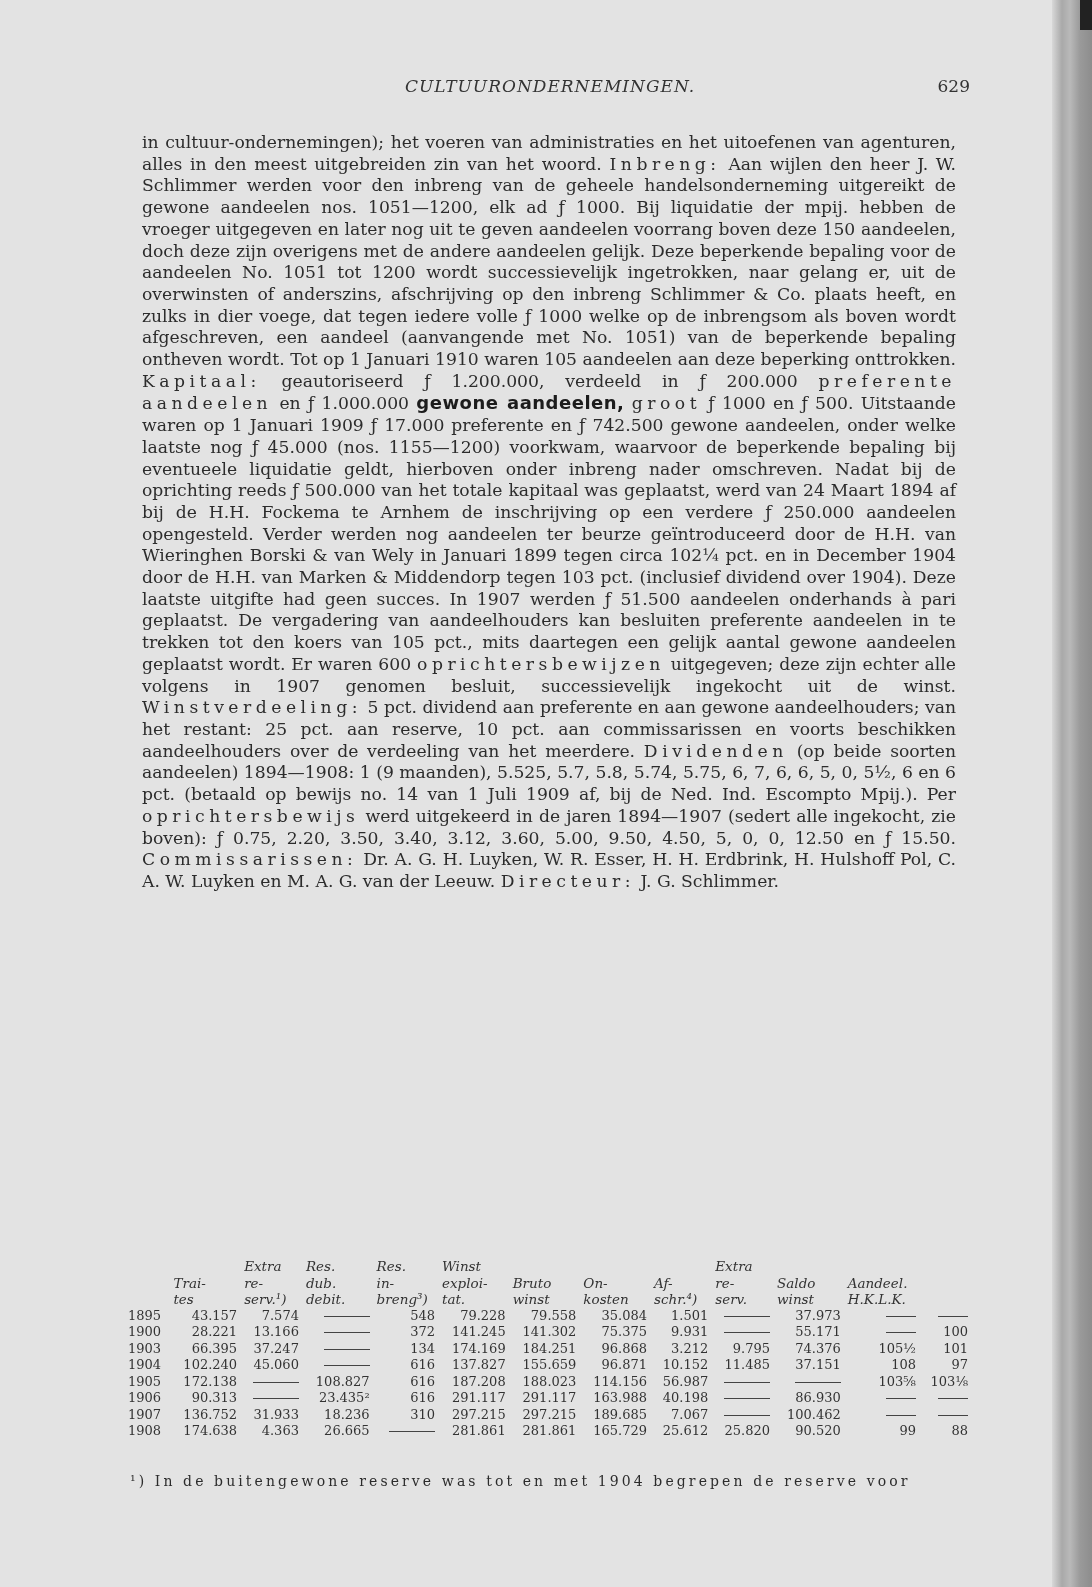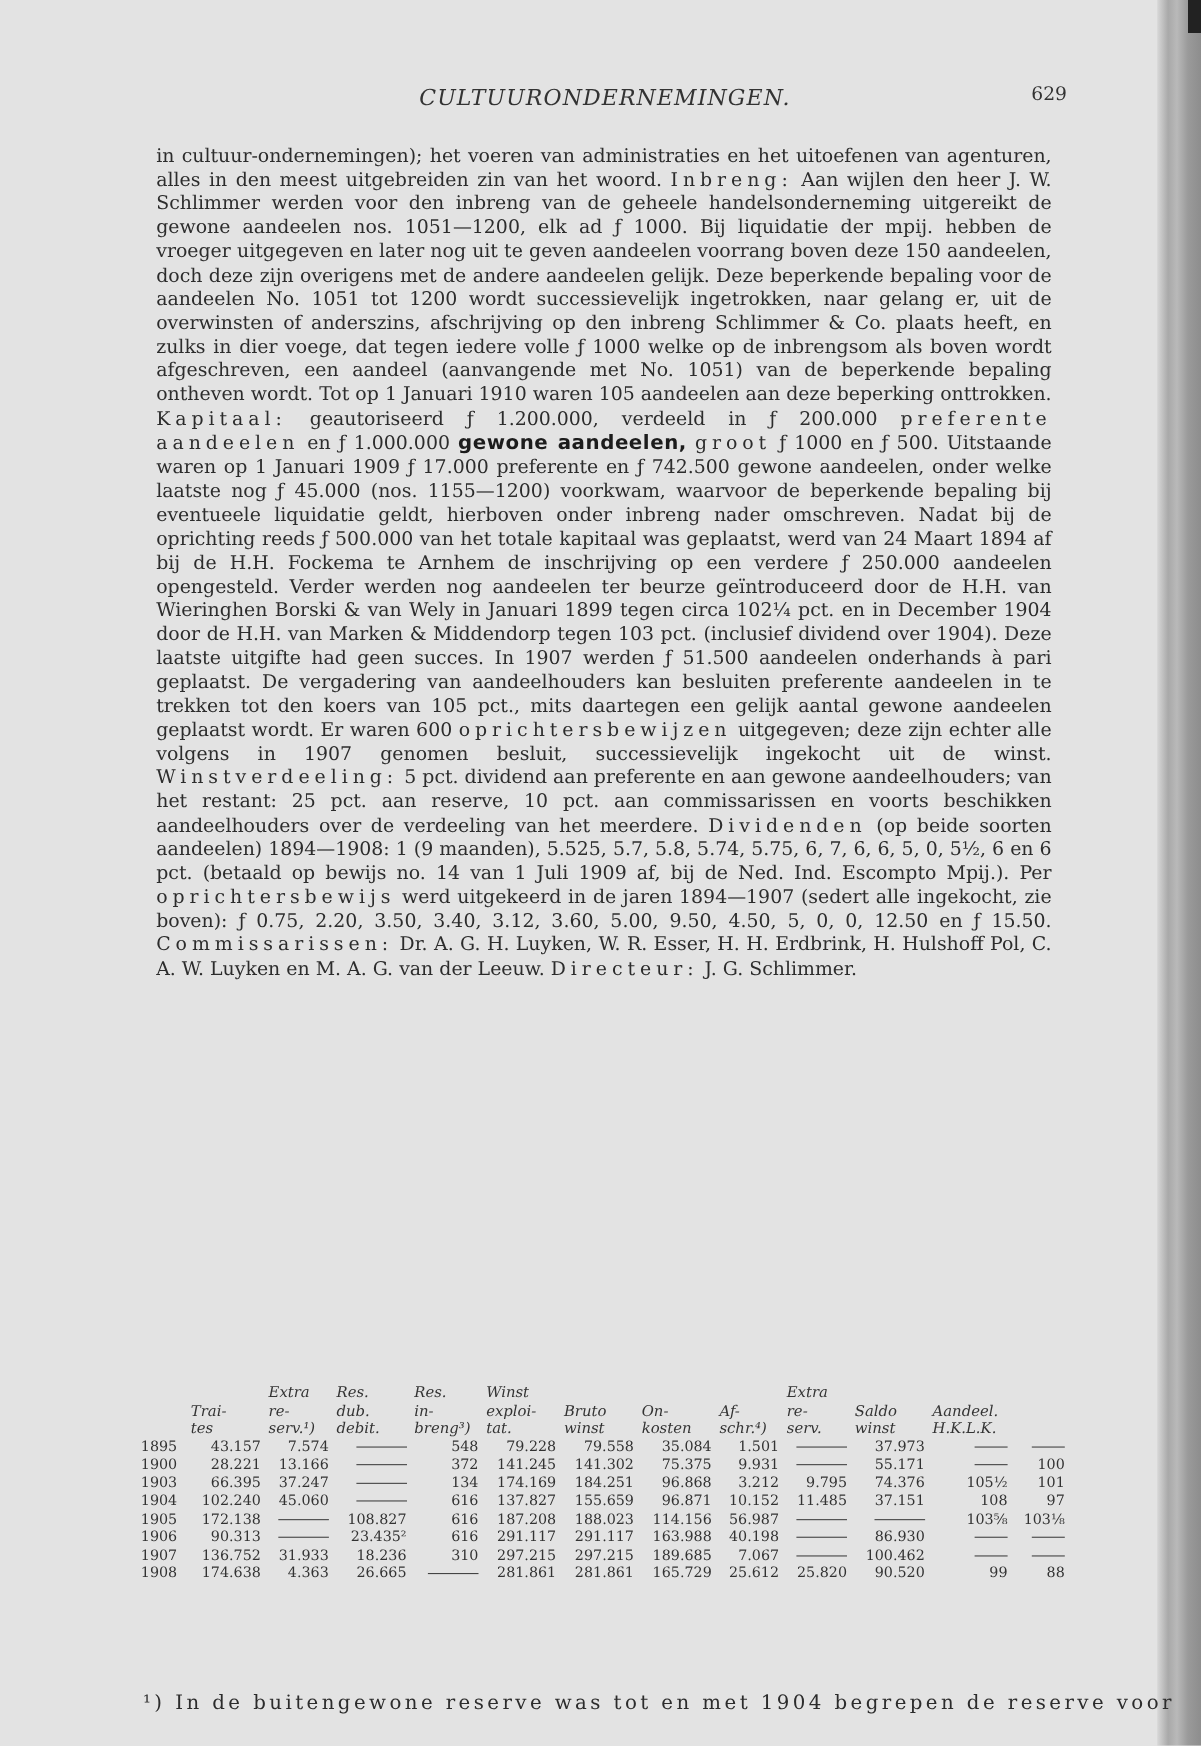--- a/index.html
+++ b/index.html
@@ -16,21 +16,21 @@
     }
     .page-edge-dark {
       position:absolute; top:0; right:0; width:12px; height:30px;
       background:#222;
     }
     .running-head {
       position:absolute; top:76px; left:130px; width:840px; height:26px;
     }
     .running-title {
       position:absolute; left:0; right:0; text-align:center;
-      font-style:italic; font-size:20px; letter-spacing:1px; color:#333;
+      font-style:italic; font-size:17px; letter-spacing:1px; color:#333;
     }
     .page-number {
       position:absolute; right:0; top:0; font-size:17px; color:#333;text-align:center;
     }
     .body-text {
       position:absolute; top:120px; left:130px; width:838px;
       font-size:17.2px; line-height:21.7px; text-align:justify;
       color:#2c2c2c;
     }
     .body-text p { margin:12px; }
@@ -49,22 +49,22 @@
       font-weight:normal; text-align:left; vertical-align:bottom;
       padding:0 3px; white-space:nowrap; font-size:13.5px;font-style:italic;
     }
     table.fin td {
       text-align:right; padding:0 4px; white-space:nowrap;
     }
     table.fin td.year { text-align:left; padding-left:0; }
     .dash { display:inline-block; width:46px; border-top:1.5px solid #444; vertical-align:middle; }
     .dash.short { width:30px; }
     .footnote {
-      position:absolute; top:1538px; left:130px; width:838px;
-      font-size:18px; letter-spacing:3.1px; color:#2c2c2c;
+      position:absolute; top:1473px; left:130px; width:838px;
+      font-size:14px; letter-spacing:3.1px; color:#2c2c2c;
       text-align:justify; white-space:nowrap;
     }
   </style>
 </head>
 <body>
 
 <div class="page-edge"></div>
 <div class="page-edge-dark"></div>
 
 <div class="running-head">

